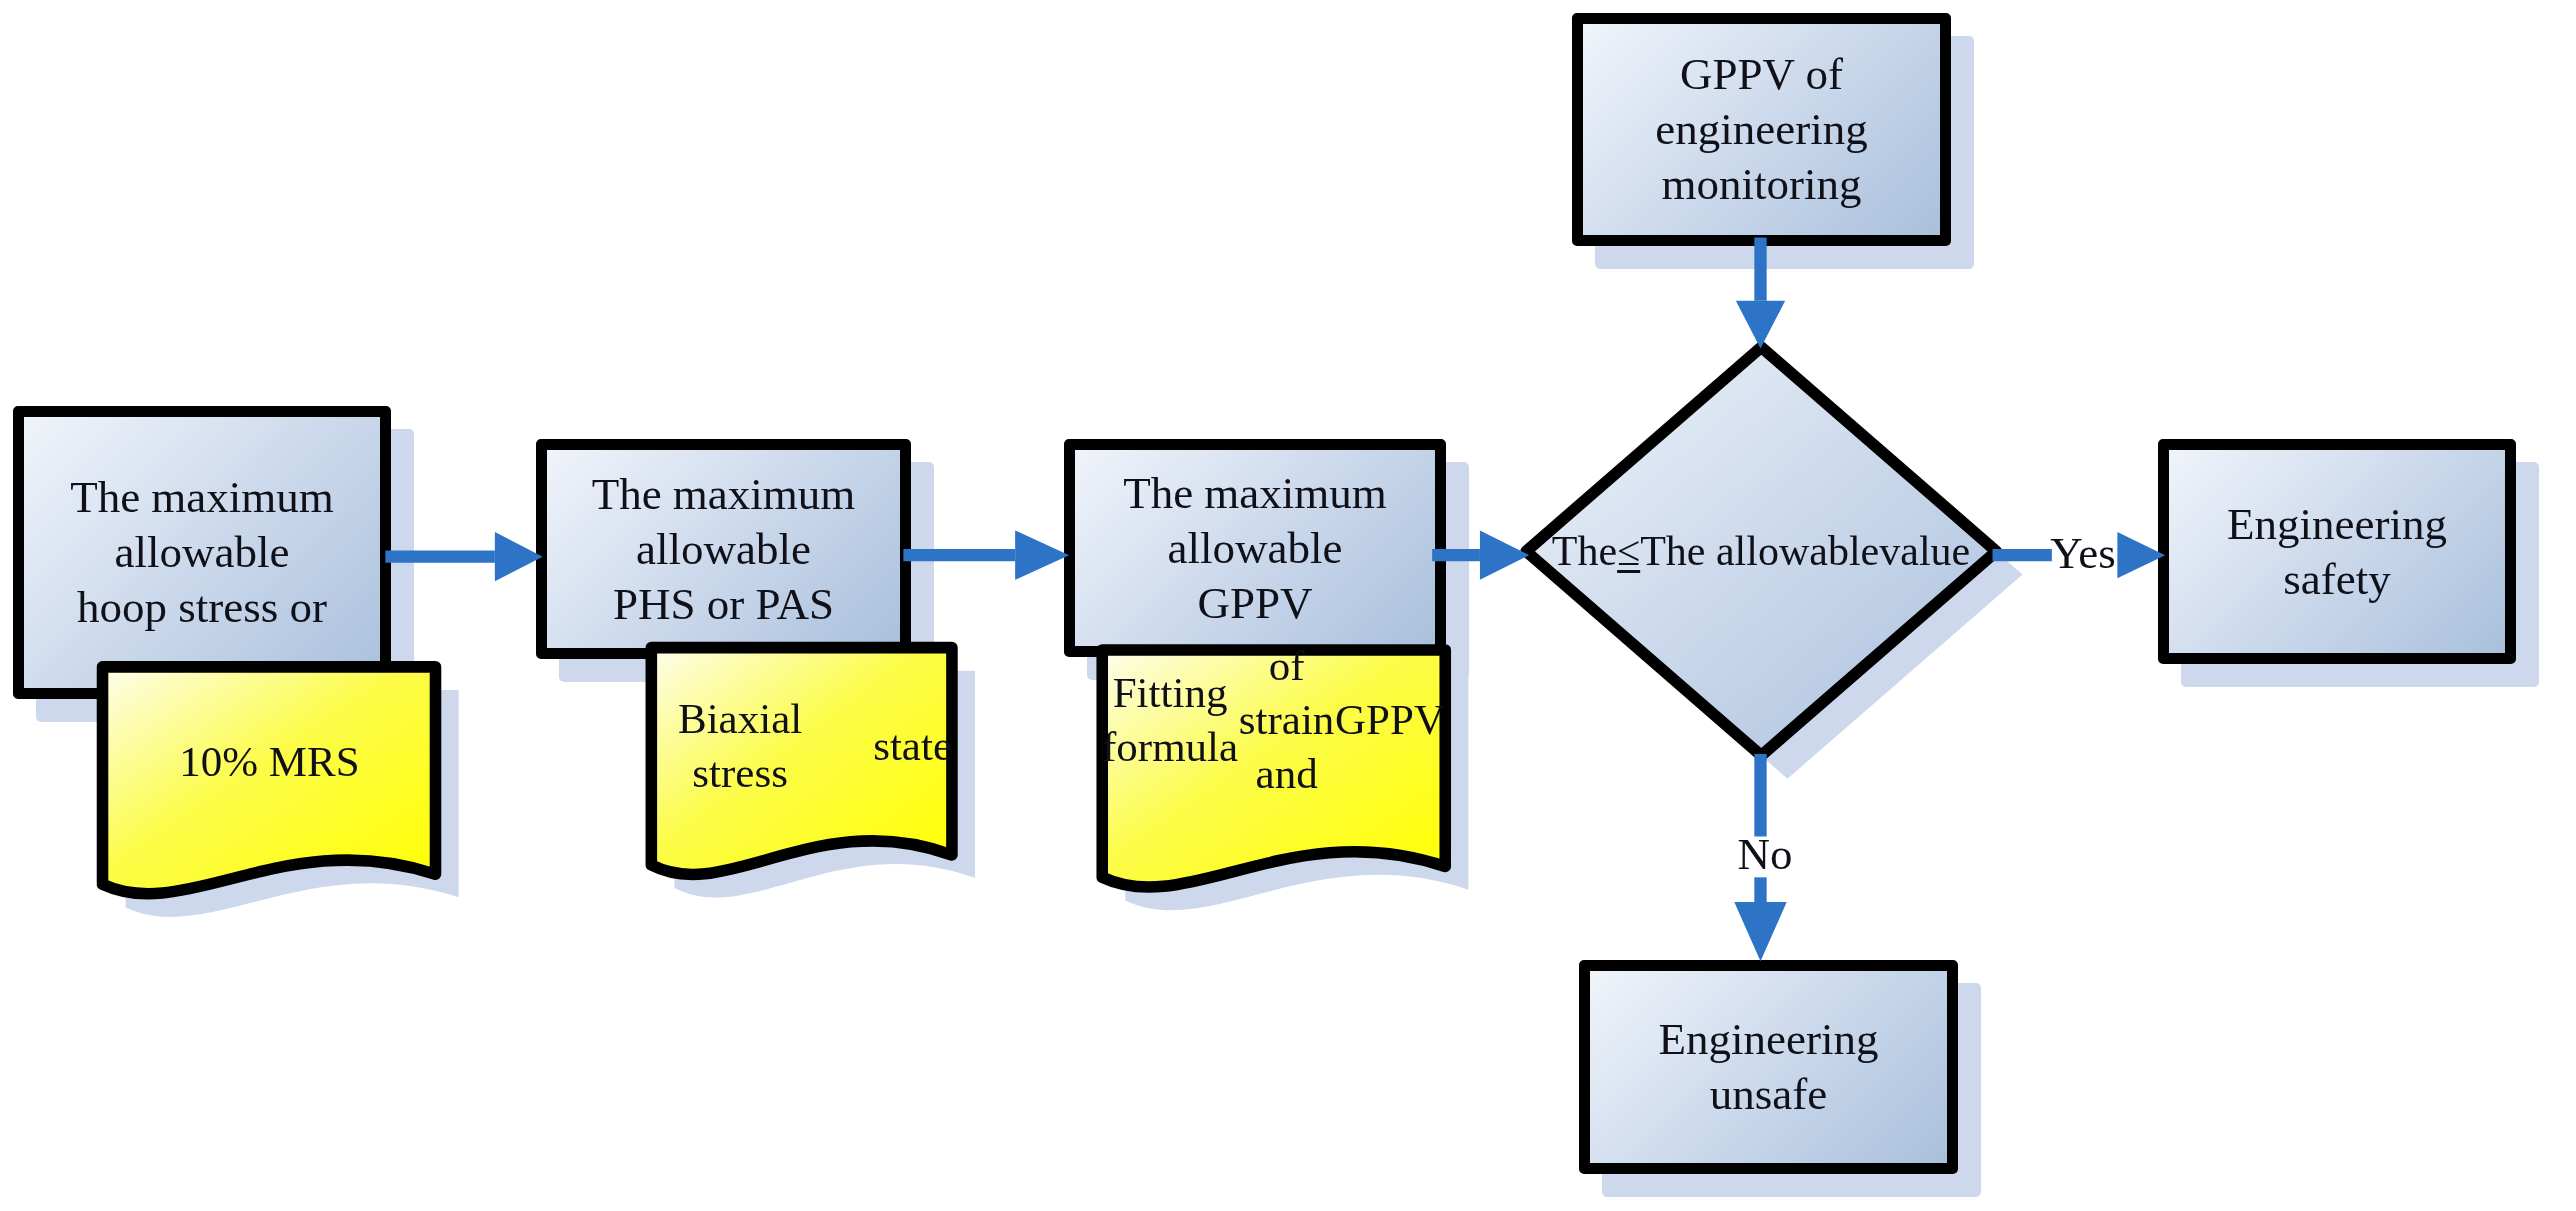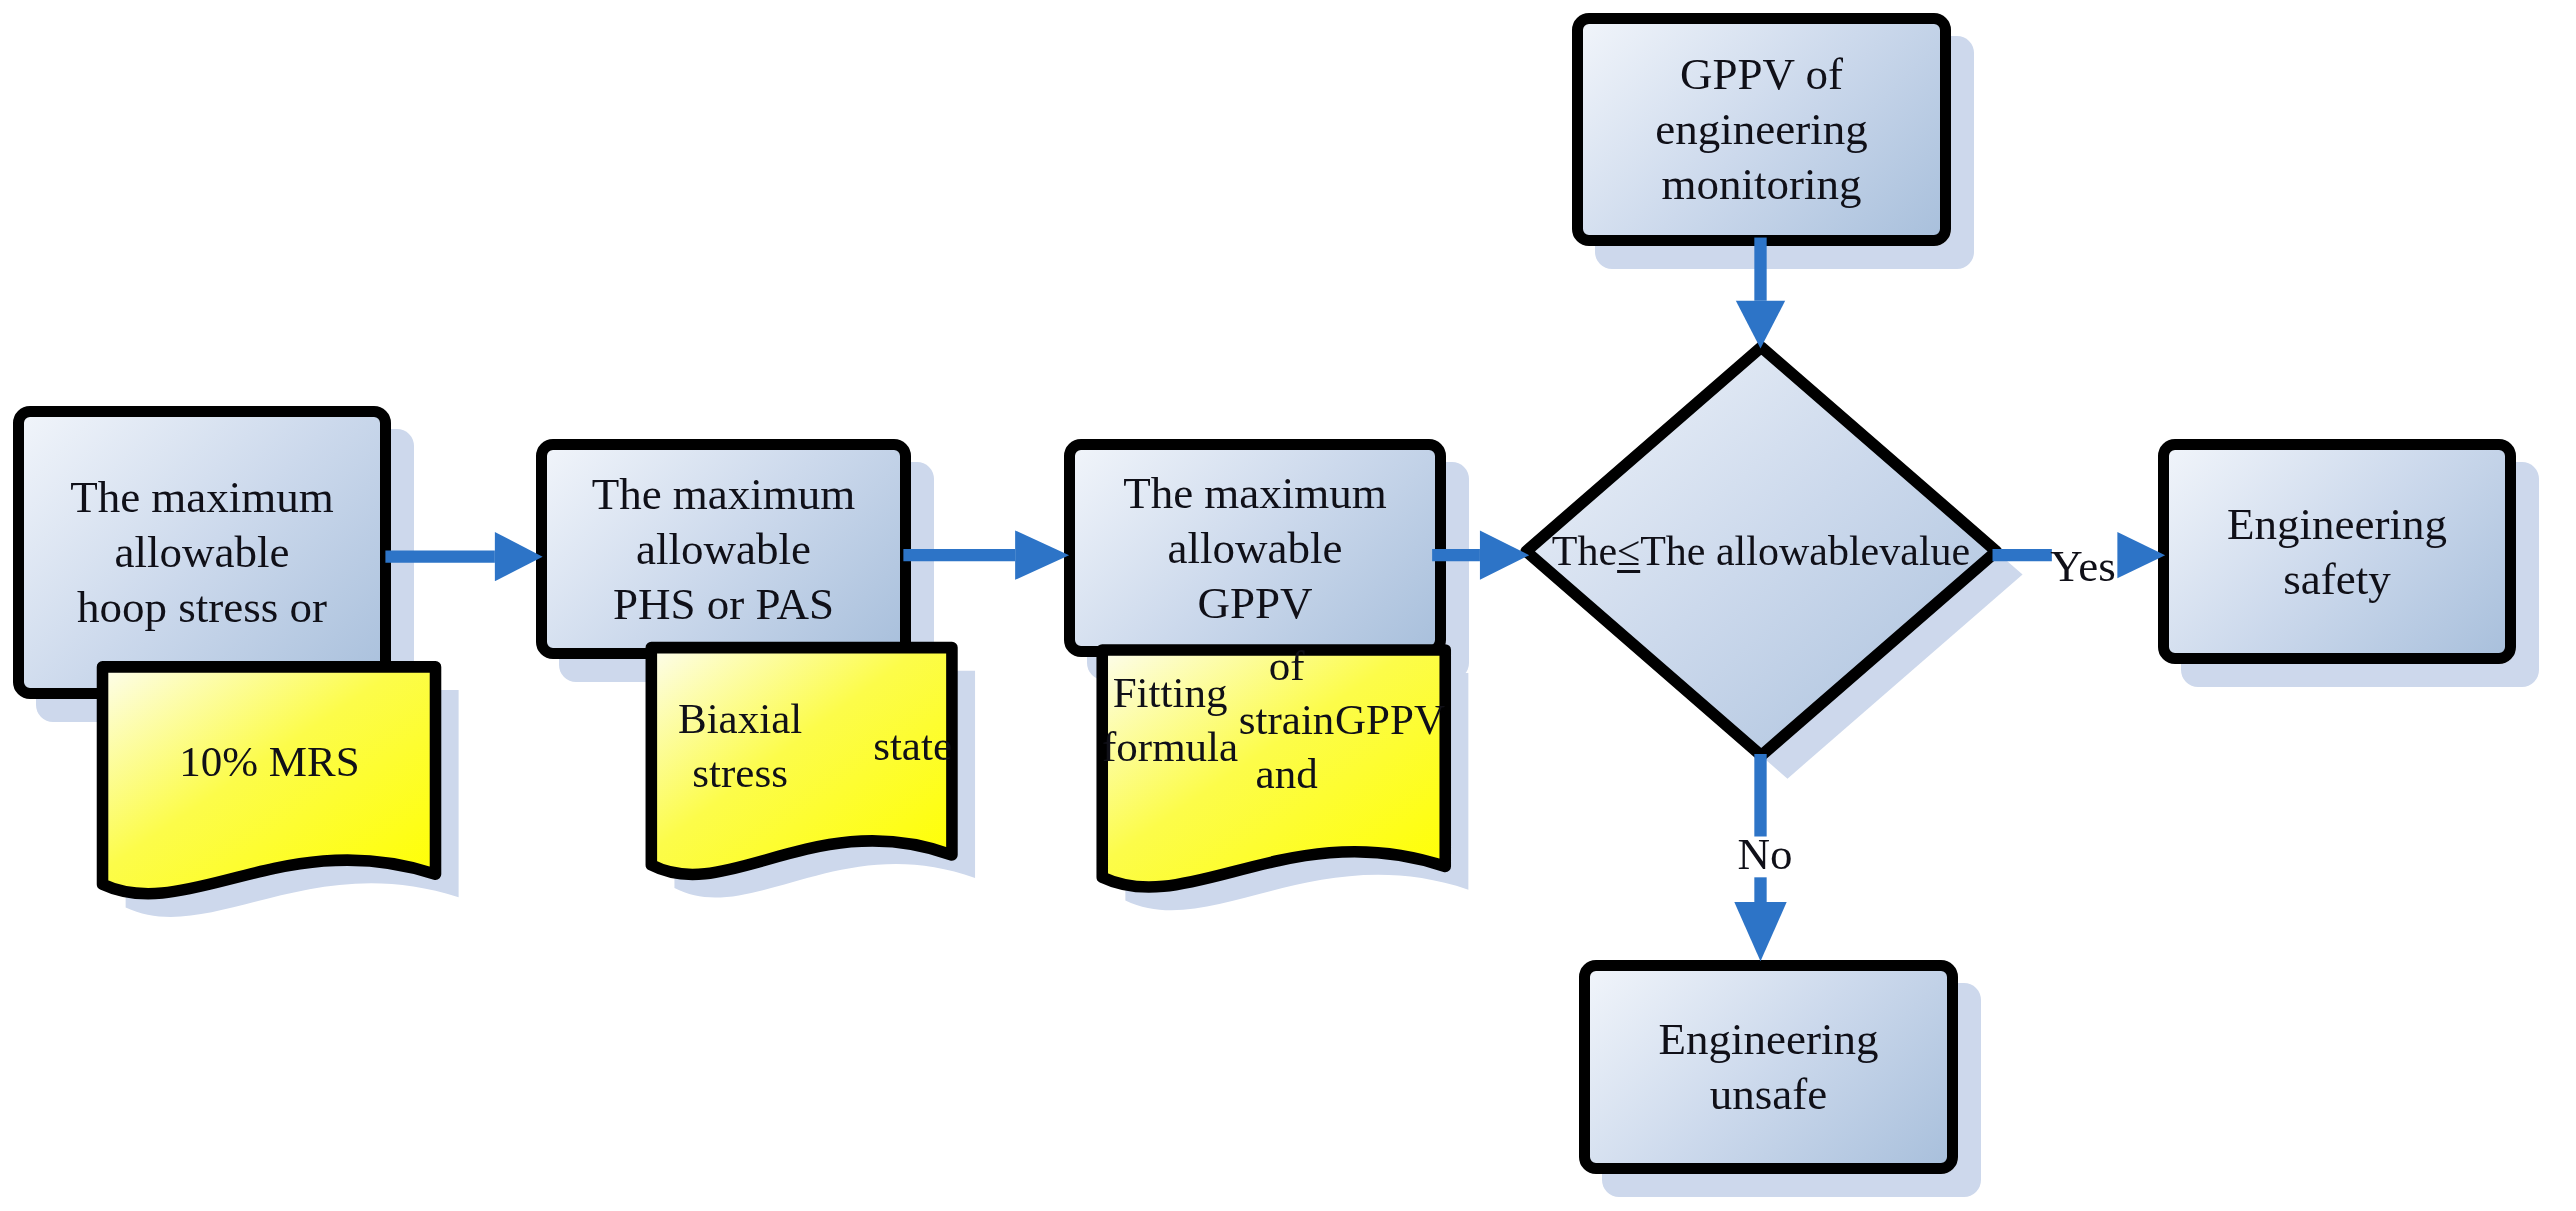--- a/index.html
+++ b/index.html
@@ -14,21 +14,21 @@
   }
   .layer { position: absolute; left: 0; top: 0; width: 2576px; height: 1212px; }
   .shapes-layer { z-index: 2; }
   .arrows-layer { z-index: 4; }
 
   
   .box {
     position: absolute;
     box-sizing: border-box;
     border: 11.6px solid var(--box-border, #000);
-    border-radius: 17px;
+    border-radius: 5px;
     background: linear-gradient(135deg, #f0f4fa 0%, #ccd9ec 50%, #a9c0dc 100%);
     box-shadow: 23px 23px 0 0 var(--shadow, #cdd8ec);
     display: flex;
     align-items: center;
     justify-content: center;
     text-align: center;
     z-index: 1;
   }
   .box-text { width: 100%; font-size: 45px; line-height: 55px; }
   .ln { display: block; }
@@ -72,21 +72,21 @@
 
   
   .edge-label {
     position: absolute;
     z-index: 5;
     transform: translate(-50%, -50%);
     font-size: 45px;
     line-height: 45px;
     white-space: nowrap;
   }
-  .l-yes { left: 2083px; top: 566px; }
+  .l-yes { left: 2083px; top: 553px; }
   .l-no  { left: 1765px; top: 854px; }
 </style>
 </head>
 <body>
 
 <div class="canvas">
 
   <div class="box b-hoop">
     <div class="box-text">
       <span class="ln">The maximum</span>

